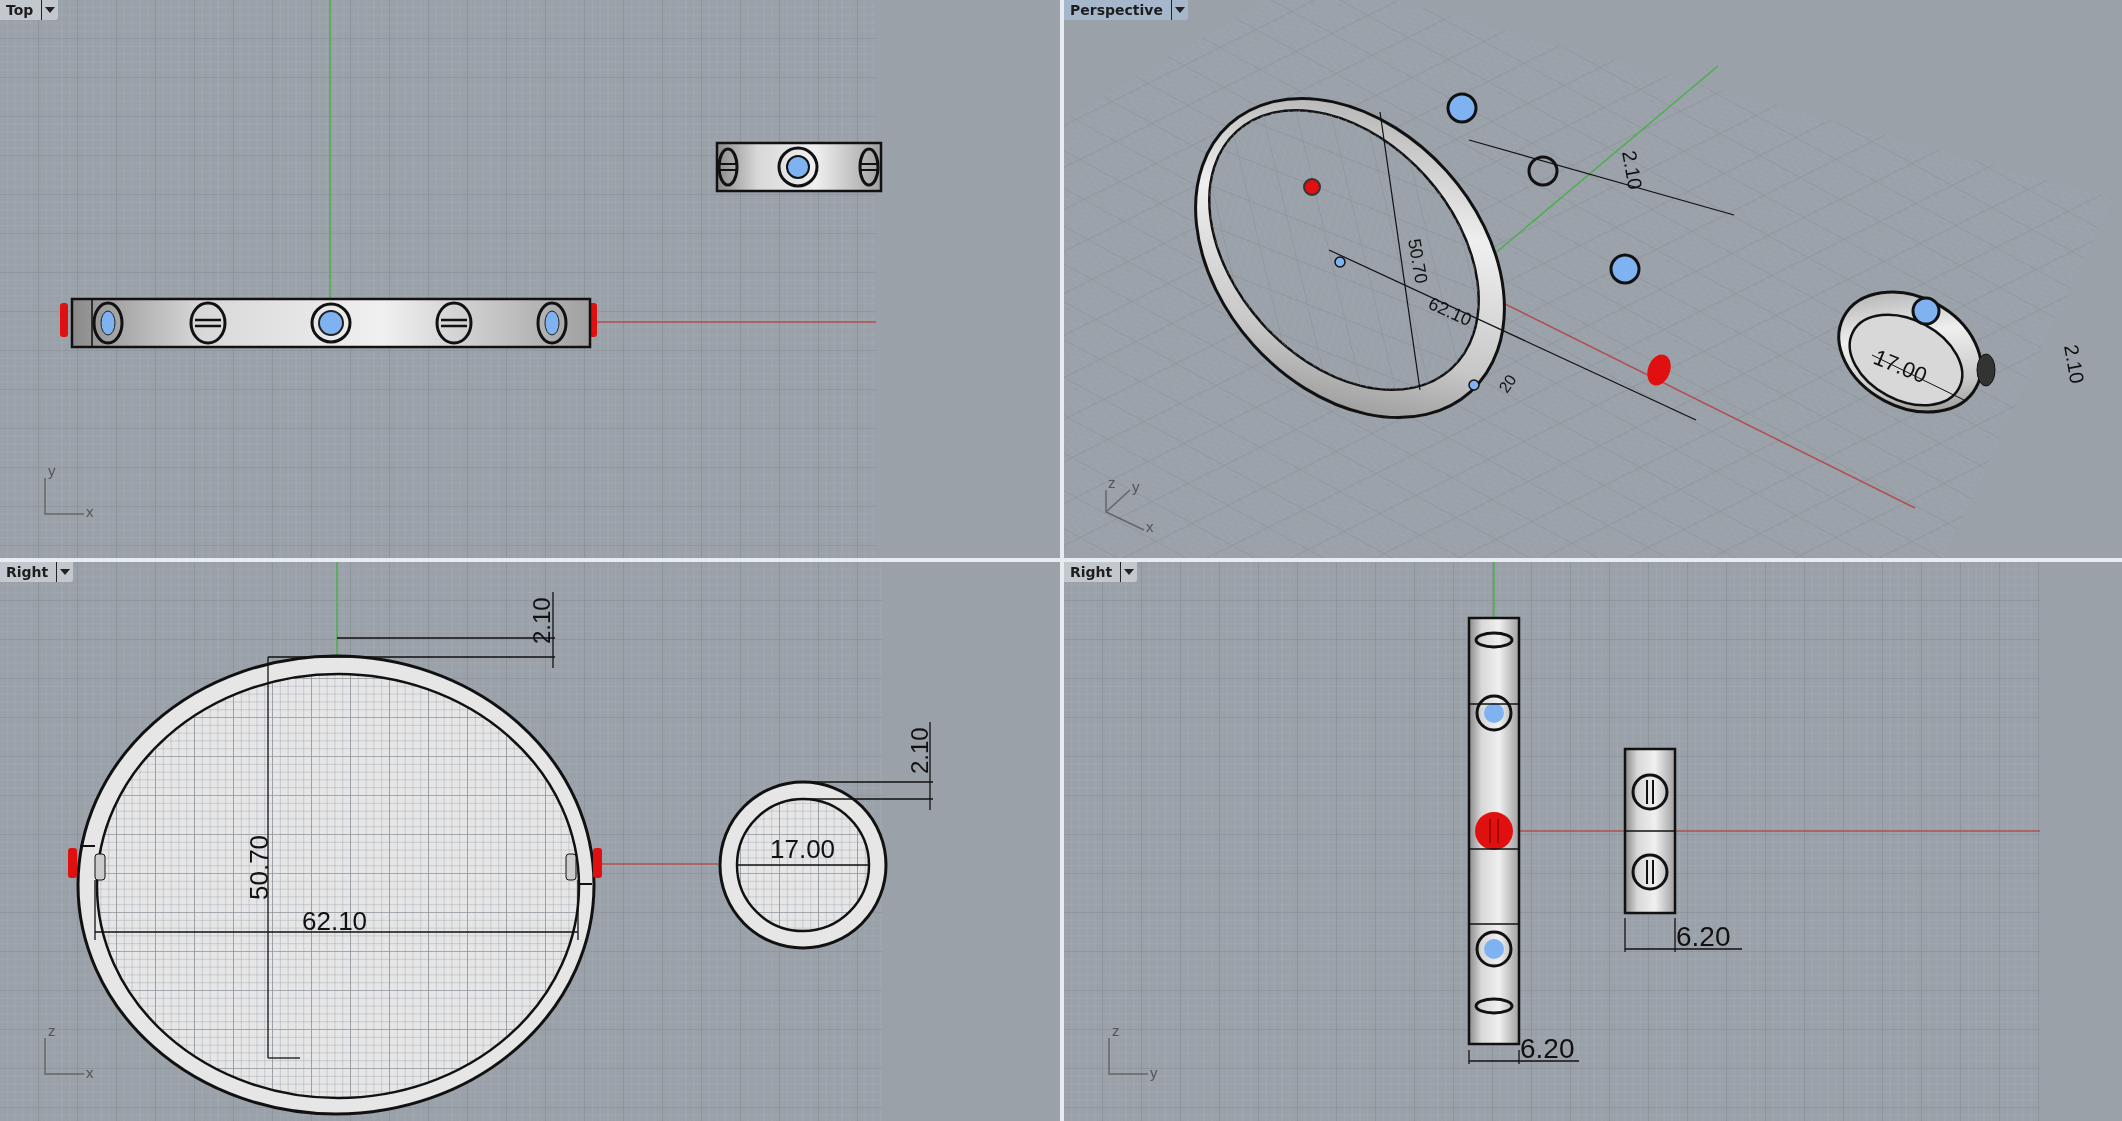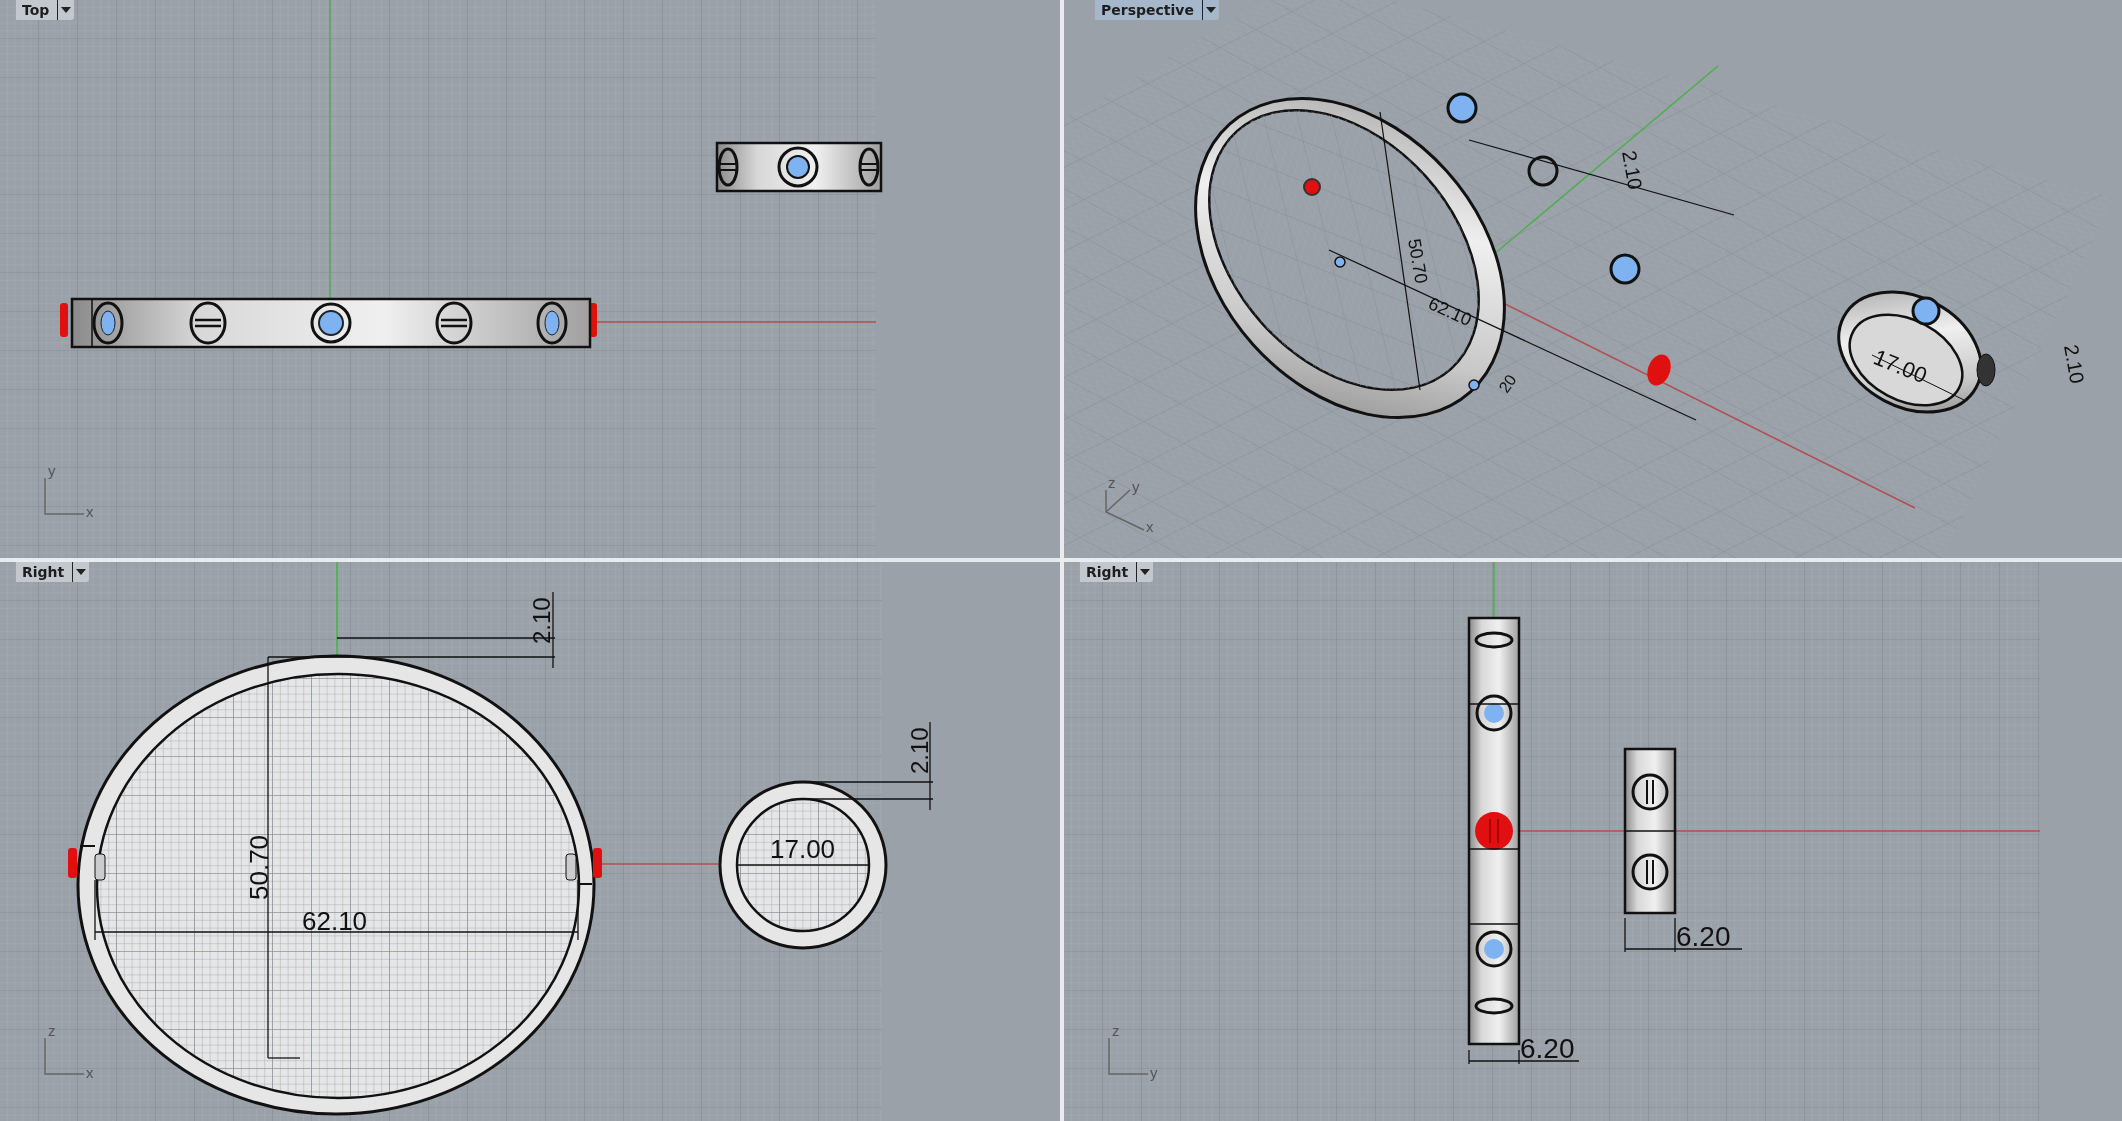--- a/index.html
+++ b/index.html
@@ -1,23 +1,23 @@
 <!DOCTYPE html>
 <html><head>
 <meta charset="utf-8">
 <style>
   html, body { margin:0; padding:0; }
   body { width:2122px; height:1121px; background:#e8ecf0; position:relative; overflow:hidden;
          font-family:"Liberation Sans", sans-serif; }
   .viewport { position:absolute; background:#9aa1a9; overflow:hidden; }
   .viewport svg.scene { position:absolute; left:0; top:0; }
-  .vp-label { position:absolute; left:16px; top:0; height:20px; display:flex; align-items:center;
+  .vp-label { position:absolute; left:0; top:0; height:20px; display:flex; align-items:center;
               background:#c3c8ce; border-bottom-right-radius:3px; padding-left:6px;
               font-family:"DejaVu Sans", sans-serif; font-weight:bold; font-size:14px; color:#1d1d1d; cursor:pointer; }
-  .vp-label.active { background:#a6b7cc;margin-left:15px; }
+  .vp-label.active { background:#a6b7cc; }
   .vp-label .name { padding-right:8px; }
   .vp-label .menu-btn { width:16px; height:20px; border-left:1px solid #222; display:flex; align-items:center; justify-content:center; }
   .vp-label .menu-btn::after { content:""; border-left:5px solid transparent; border-right:5px solid transparent; border-top:6px solid #222; }
   .dim { font-family:"Liberation Sans", sans-serif; fill:#111; }
   .axlbl { font-family:"Liberation Sans", sans-serif; fill:#555; font-size:15px; }
 </style>
 </head>
 <body>
 
 <div class="viewport" style="left:0;top:0;width:1060px;height:558px;">

